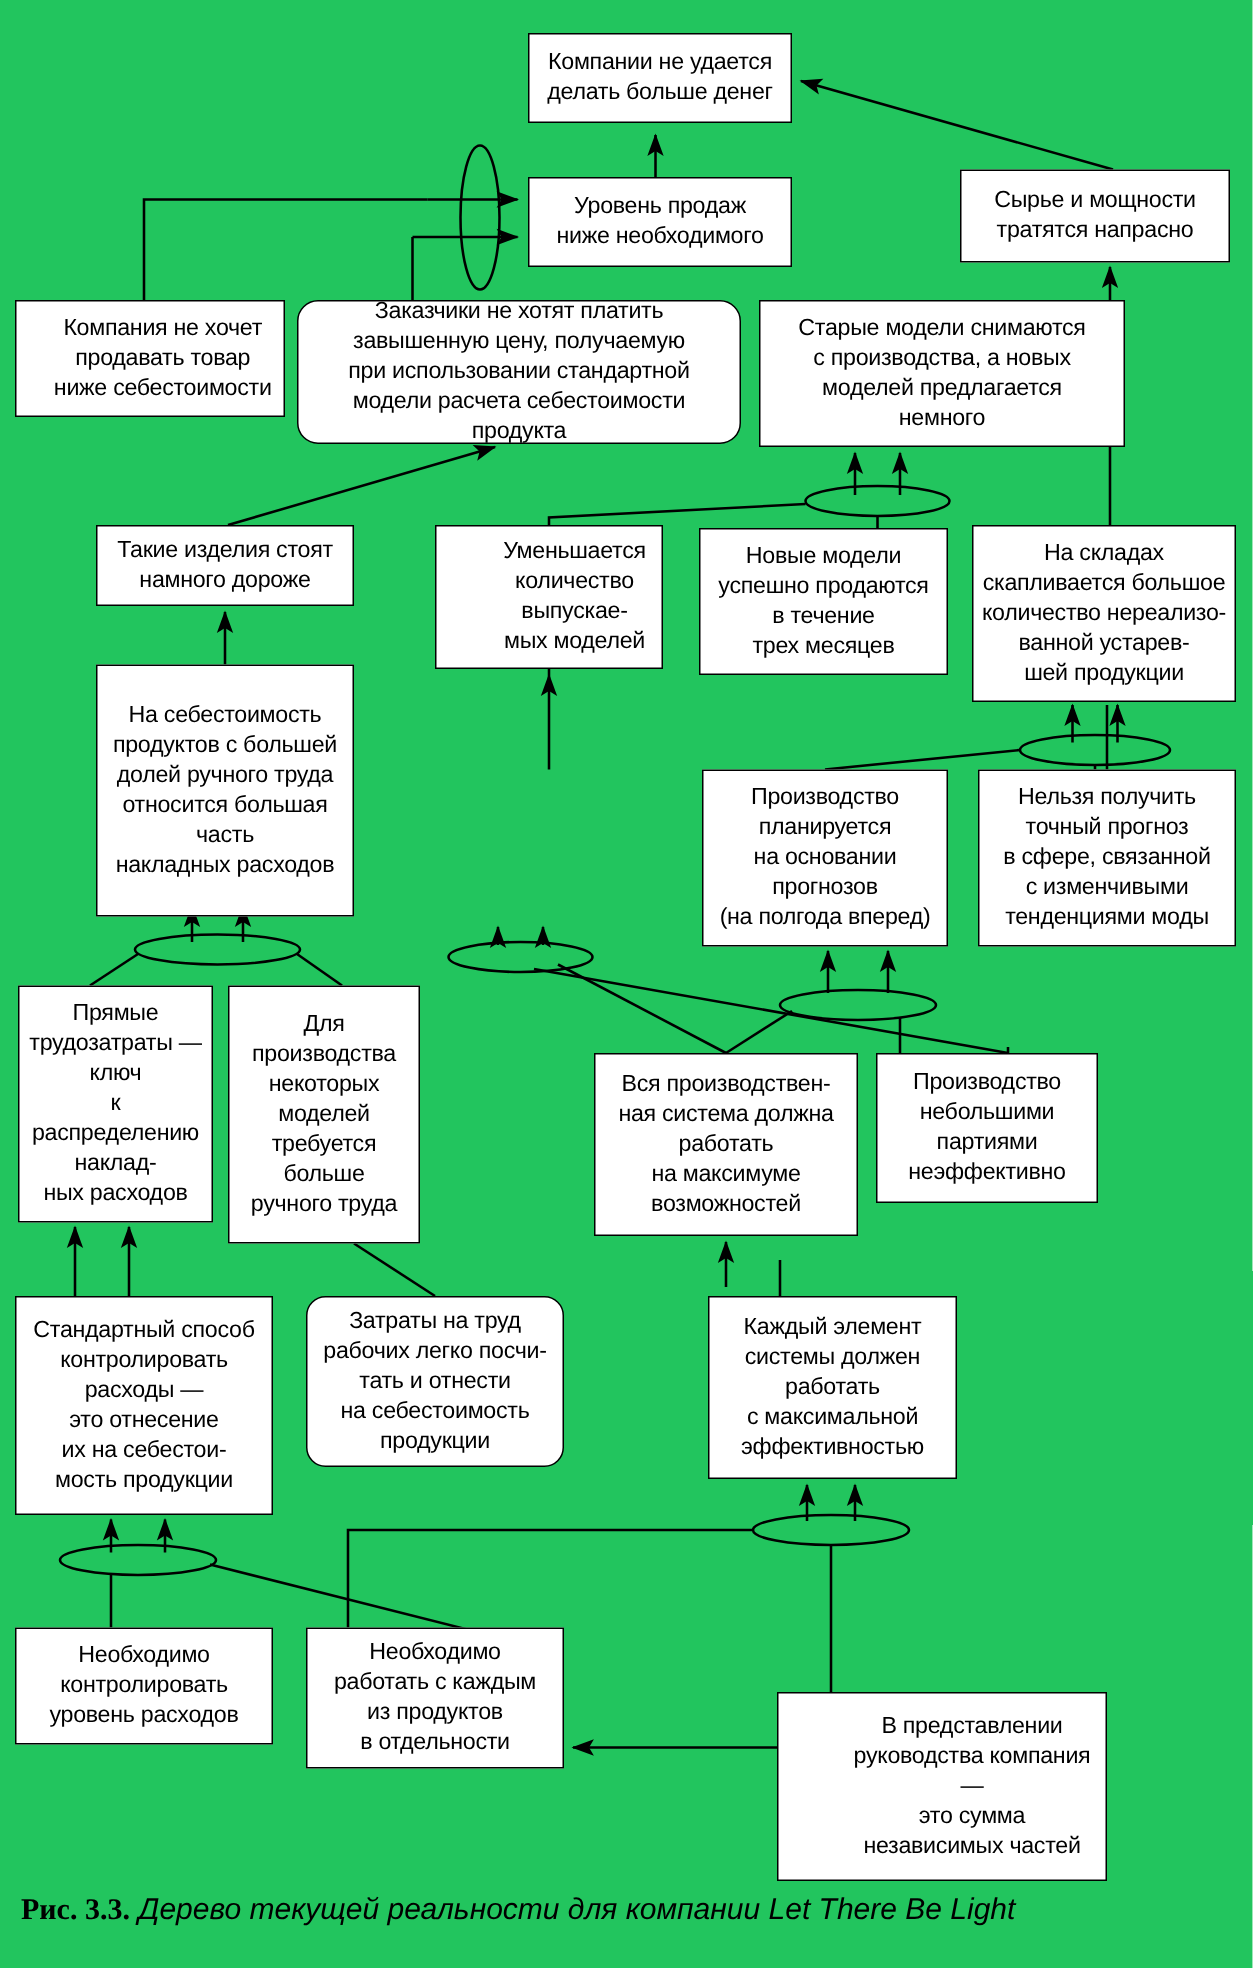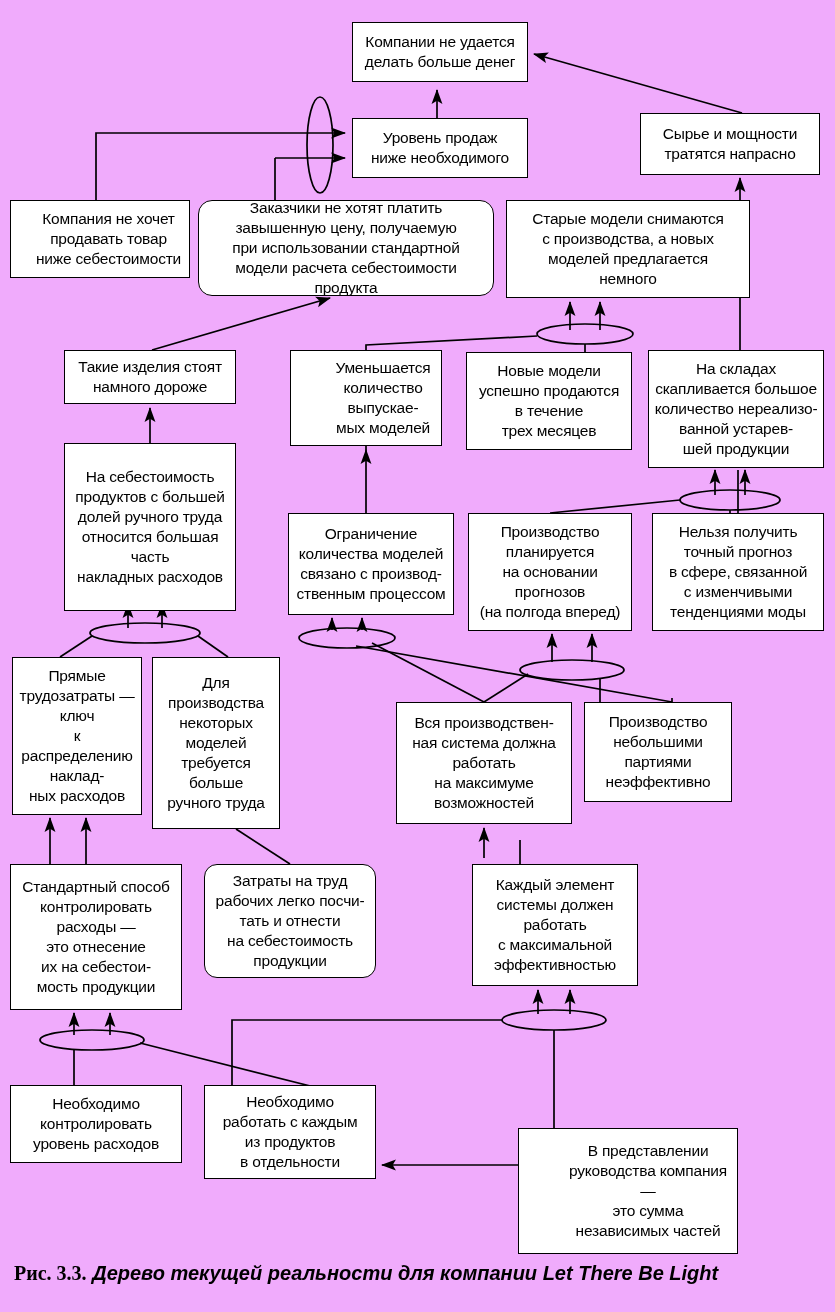--- a/index.html
+++ b/index.html
@@ -1,25 +1,25 @@
 <!DOCTYPE html>
 <html><head>
 <meta charset="utf-8">
 <style>
   html,body{margin:0;padding:0;background:#ffffff;}
   body{width:835px;height:1312px;font-family:"Liberation Sans",sans-serif;color:#000;}
-  #stage{position:relative;width:835px;height:1312px;overflow:hidden;background:#f0abfc;}
+  #stage{position:relative;width:835px;height:1312px;overflow:hidden;background:#22c55e;}
   #wires{position:absolute;left:0;top:0;width:835px;height:1312px;}
   .node{position:absolute;box-sizing:border-box;border:1.6px solid #000;background:#fff;
         display:flex;align-items:center;justify-content:center;text-align:center;
         font-family:"Liberation Sans",sans-serif;font-size:15.5px;line-height:1.30;
         letter-spacing:-.2px;padding:3px 4px;white-space:pre-line;}
   .caption{position:absolute;left:14px;top:1262px;width:810px;font-size:20px;white-space:nowrap;}
   .caption b{font-weight:bold;font-family:Liberation Serif, serif;}
-  .caption i{font-style:italic;font-family:"Liberation Sans",sans-serif;font-weight:700;}
+  .caption i{font-style:italic;font-family:"Liberation Sans",sans-serif;font-weight:400;}
 </style>
 </head>
 <body>
 
 <div id="stage">
 
   <svg id="wires" viewBox="0 0 835 1312" xmlns="http://www.w3.org/2000/svg">
     <defs>
       <marker id="ah" markerWidth="10" markerHeight="10" refX="8.6" refY="3.4" orient="auto" markerUnits="strokeWidth">
         <path d="M0.4,0.2 L9.2,3.4 L0.4,6.6 L2.3,3.4 Z" fill="#000"></path>
@@ -145,24 +145,20 @@
 скапливается большое
 количество нереализо-
 ванной устарев-
 шей продукции</div>
   <div class="node" style="left: 64px; top: 443px; width: 172px; height: 168px;">На себестоимость
 продуктов с большей
 долей ручного труда
 относится большая
 часть
 накладных расходов</div>
-  <div class="node" style="left: 288px; top: 513px; width: 166px; height: 102px;">Ограничение
-количества моделей
-связано с производ-
-ственным процессом</div>
   <div class="node" style="left: 468px; top: 513px; width: 164px; height: 118px;">Производство
 планируется
 на основании
 прогнозов
 (на полгода вперед)</div>
   <div class="node" style="left: 652px; top: 513px; width: 172px; height: 118px;">Нельзя получить
 точный прогноз
 в сфере, связанной
 с изменчивыми
 тенденциями моды</div>

